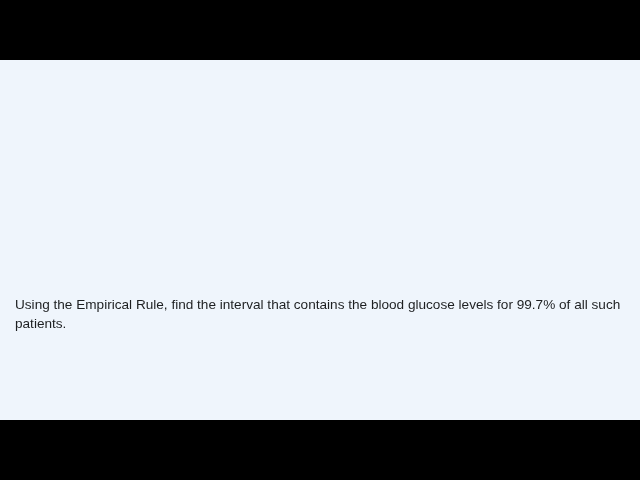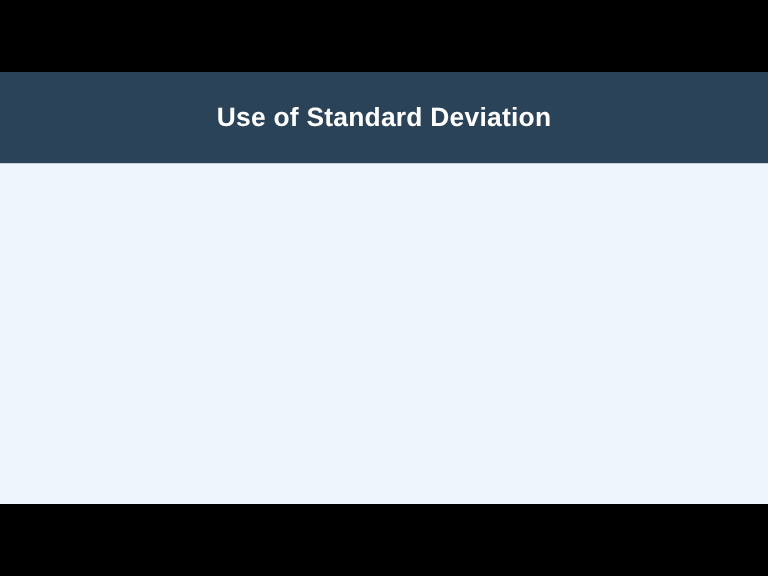--- a/index.html
+++ b/index.html
@@ -65,21 +65,19 @@
   }
   .para-1 { top: 91px; }
   .para-2 { top: 145px; }
 </style>
 </head>
 <body>
 
 <div class="slide-frame">
   <div class="slide">
 
-    <div class="title-bar">
-      <div class="title-text">Use of Standard Deviation</div>
-    </div>
 
     <div class="body-area">
+      <p class="para para-2">Using the Empirical Rule, find the interval that contains the blood glucose levels for 99.7% of all such patients.</p>
     </div>
 
   </div>
 </div>
 
 </body></html>

